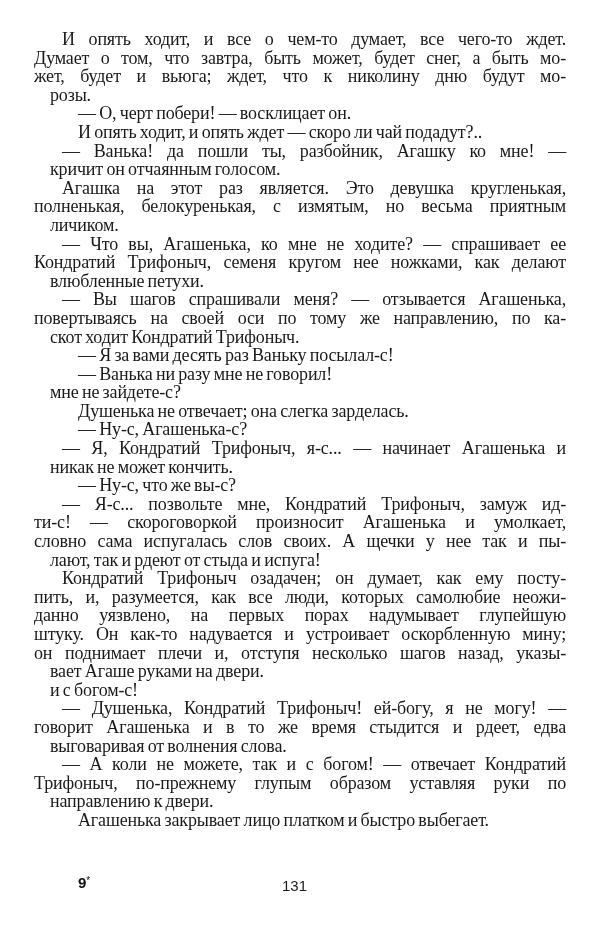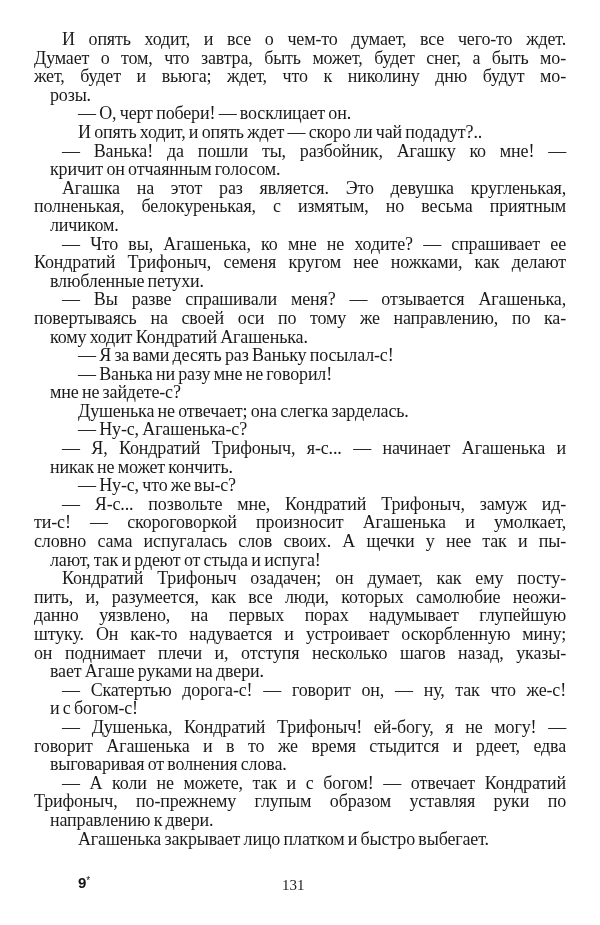--- a/index.html
+++ b/index.html
@@ -60,21 +60,21 @@
     font-size: 10px;
     vertical-align: 4px;
     font-weight: normal;
   }
   .page-number {
     position: absolute;
     left: 282px;
     top: 877px;
     font-size: 15px;
     color: #1a1a1a;
-    font-family: Liberation Serif, serif;
+    font-family: Liberation Sans, sans-serif;
   }
 </style>
 </head>
 <body>
 
 <div class="page" id="page-body">
     <div class="line indent">
       <span class="txt">И опять ходит, и все о чем-то думает, все чего-то ждет.</span>
     </div>
     <div class="line">
@@ -110,27 +110,27 @@
     <div class="line indent">
       <span class="txt">— Что вы, Агашенька, ко мне не ходите? — спрашивает ее</span>
     </div>
     <div class="line">
       <span class="txt">Кондратий Трифоныч, семеня кругом нее ножками, как делают</span>
     </div>
     <div class="line end">
       <span class="txt">влюбленные петухи.</span>
     </div>
     <div class="line indent">
-      <span class="txt">— Вы разве спрашивали меня? — отзывается Агашенька,</span>
+      <span class="txt">— Вы шагов спрашивали меня? — отзывается Агашенька,</span>
     </div>
     <div class="line">
       <span class="txt">повертываясь на своей оси по тому же направлению, по ка-</span>
     </div>
     <div class="line end">
-      <span class="txt">кому ходит Кондратий Агашенька.</span>
+      <span class="txt">скот ходит Кондратий Трифоныч.</span>
     </div>
     <div class="line indent end">
       <span class="txt">— Я за вами десять раз Ваньку посылал-с!</span>
     </div>
     <div class="line indent end">
       <span class="txt">— Ванька ни разу мне не говорил!</span>
     </div>
     <div class="line end">
       <span class="txt">мне не зайдете-с?</span>
     </div>
@@ -172,23 +172,20 @@
     </div>
     <div class="line">
       <span class="txt">штуку. Он как-то надувается и устроивает оскорбленную мину;</span>
     </div>
     <div class="line">
       <span class="txt">он поднимает плечи и, отступя несколько шагов назад, указы-</span>
     </div>
     <div class="line end">
       <span class="txt">вает Агаше руками на двери.</span>
     </div>
-    <div class="line indent">
-      <span class="txt">— Скатертью дорога-с! — говорит он, — ну, так что же-с!</span>
-    </div>
     <div class="line end">
       <span class="txt">и с богом-с!</span>
     </div>
     <div class="line indent">
       <span class="txt">— Душенька, Кондратий Трифоныч! ей-богу, я не могу! —</span>
     </div>
     <div class="line">
       <span class="txt">говорит Агашенька и в то же время стыдится и рдеет, едва</span>
     </div>
     <div class="line end">

